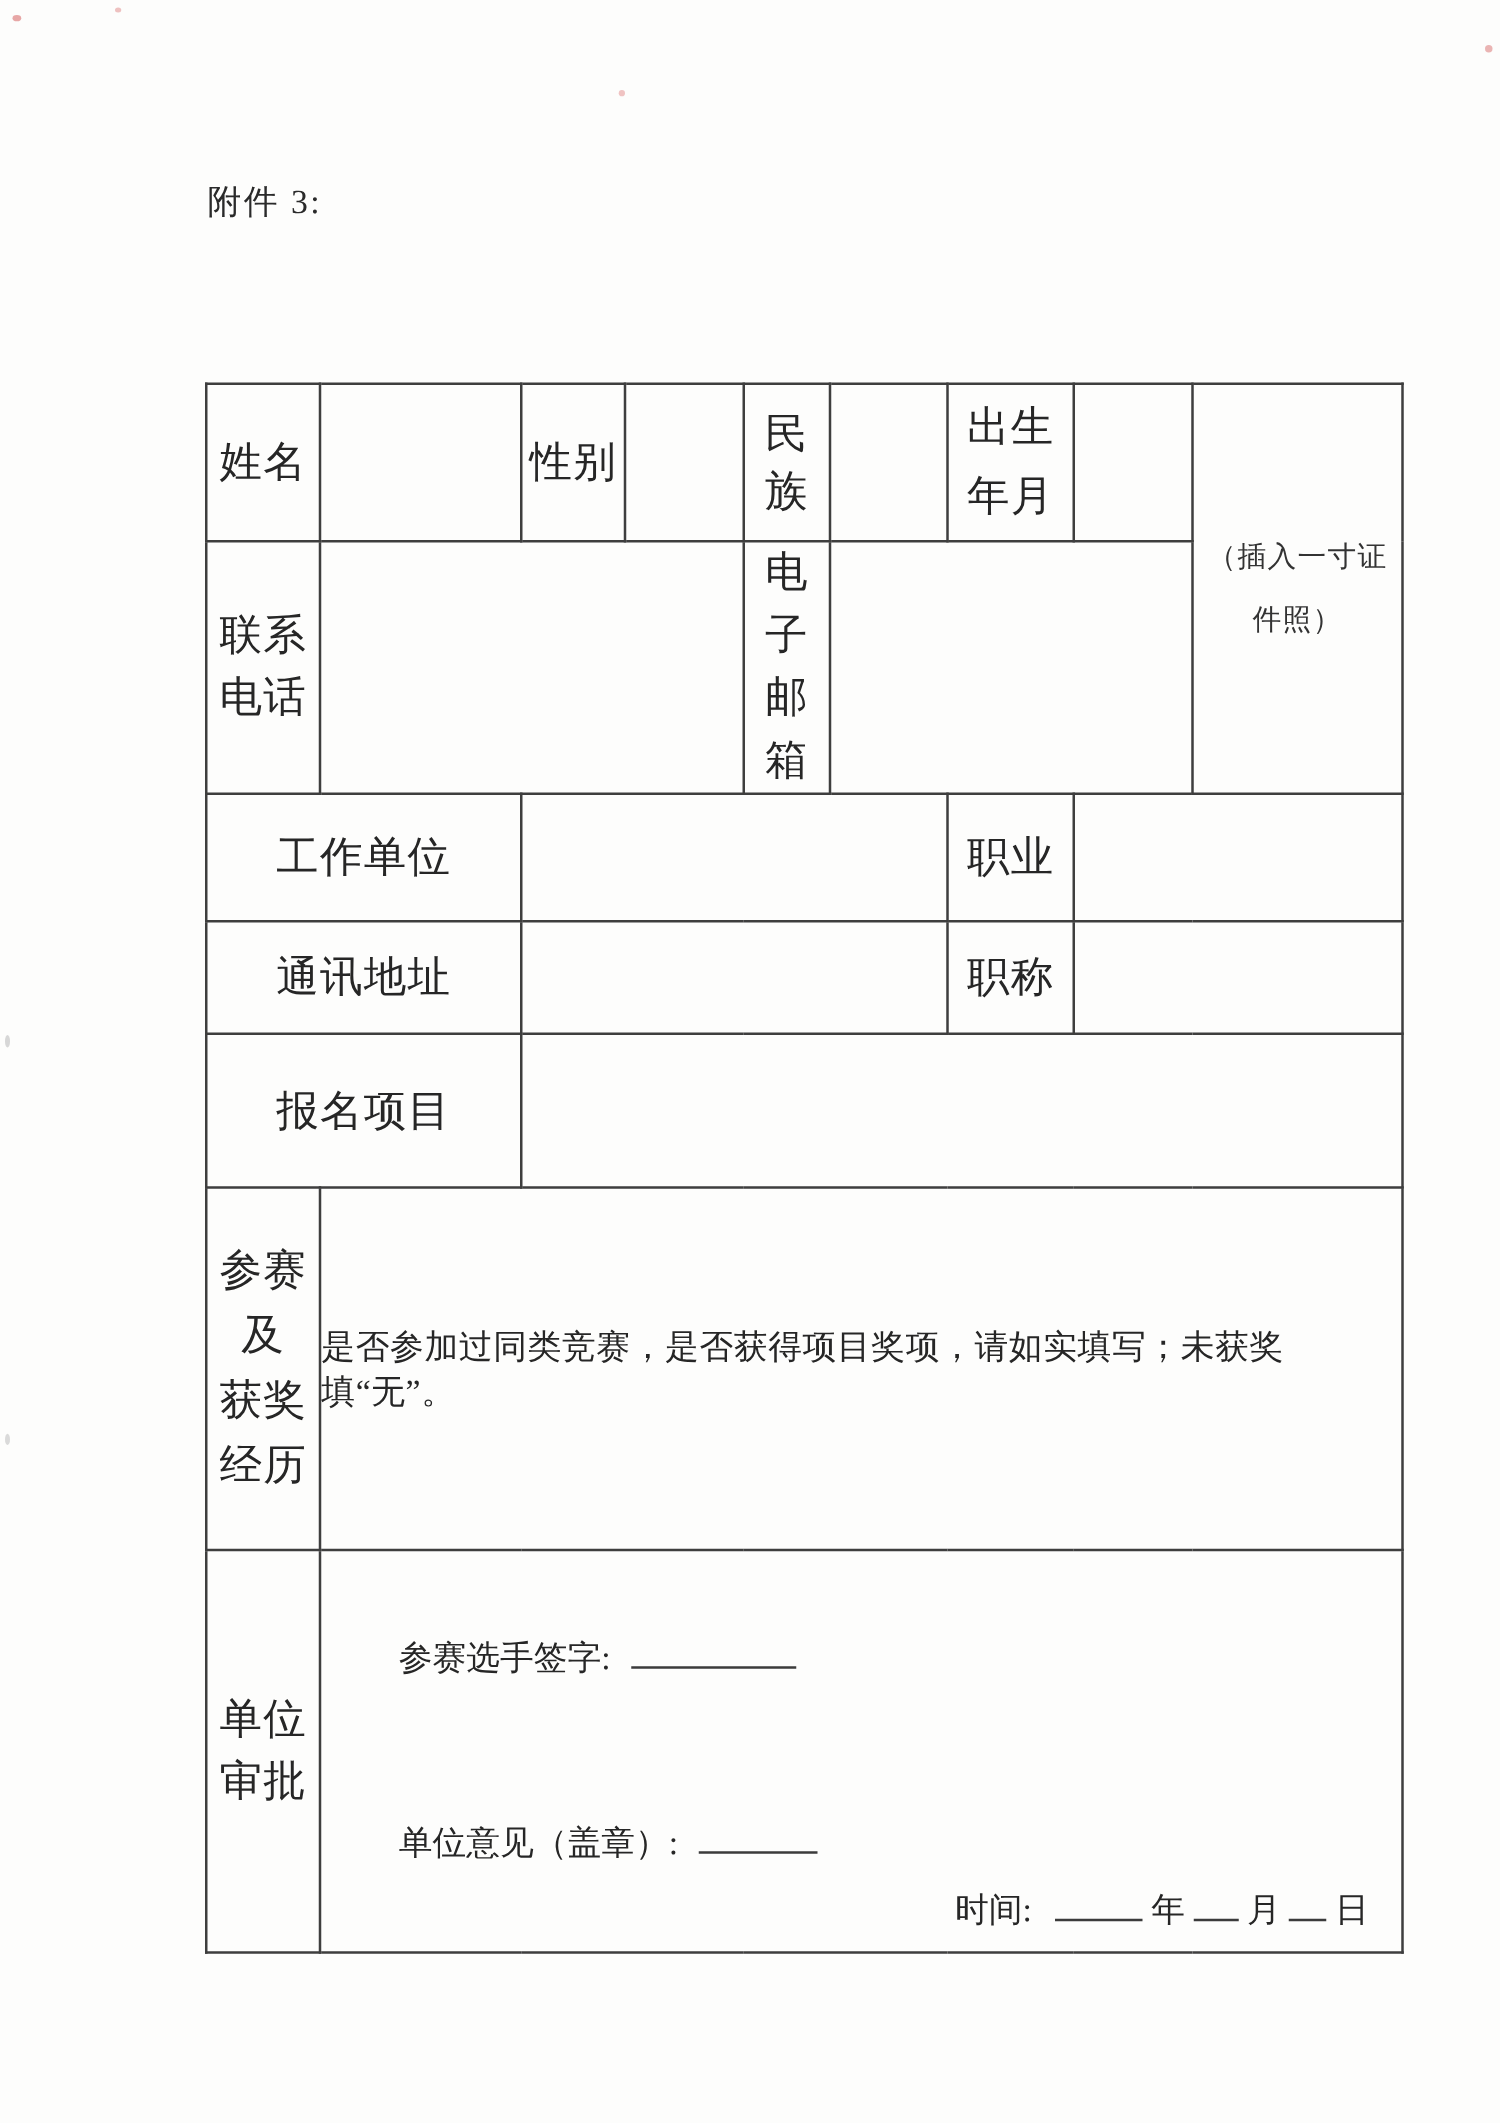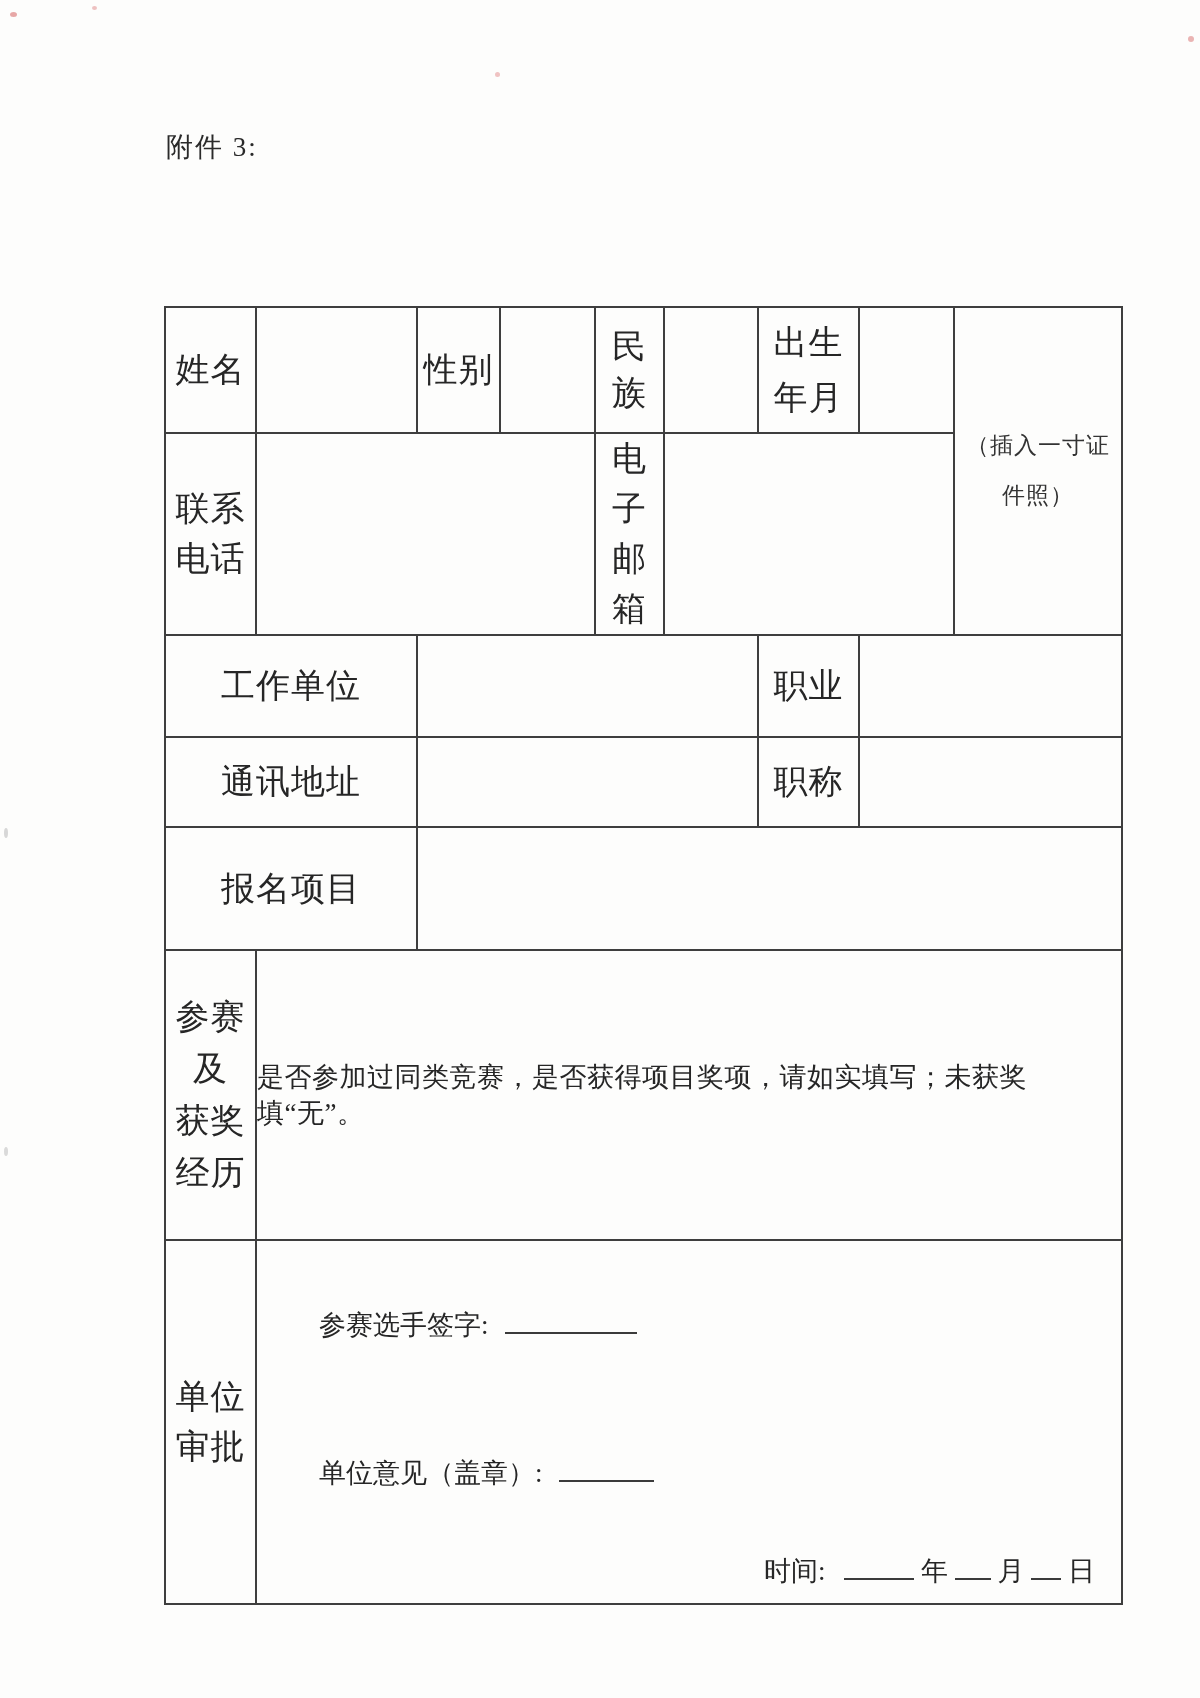--- a/index.html
+++ b/index.html
@@ -3,21 +3,21 @@
 <meta charset="utf-8">
 <style>
   html,body { margin:0; padding:0; background:#ffffff; }
   .page {
     position:relative; width:1200px; height:1698px;
     background:#fdfdfc; overflow:hidden;
     font-family:"Liberation Serif", serif; color:#222;
   }
   
   .attachment {
-    position:absolute; left:166px; top:129px;
+    position:absolute; left:166px; top:143px;
     font-size:27px; letter-spacing:2px; color:#2a2a2a;
   }
   .doc-title {
     position:absolute; left:25px; top:186px; width:1150px;
     text-align:center; font-weight:bold; color:#111;
     font-size:37px; line-height:54px; letter-spacing:1px;
   }
   
   table.form {
     position:absolute; left:164px; top:306px;
@@ -28,21 +28,21 @@
   .ln { display:block; text-align:center; }
   .l50 .ln { line-height:50px; }
   .l55 .ln { line-height:55px; }
   .photo-cell { text-align:center; font-size:23px; color:#333; letter-spacing:1px; }
   .photo-cell .ln { line-height:50px; }
   .note-cell {
     font-size:27px; color:#262626; padding-left:5px; letter-spacing:0.5px;
   }
   .exp-lbl .ln { line-height:52px; }
   .approve-content {
-    height:362px; display:flex; flex-direction:column; align-items:stretch;
+    height:318px; display:flex; flex-direction:column; align-items:stretch;
     font-size:27px; color:#262626;
   }
   .sig-line { padding-left:62px; padding-top:66px; line-height:36px; }
   .seal-line { padding-left:62px; margin-top:112px; line-height:36px; }
   .time-line { margin-top:auto; text-align:right; padding-right:26px; padding-bottom:14px; line-height:36px; }
   .u { display:inline-block; border-bottom:2px solid #3b3b3b; height:24px; }
   .u132 { width:132px; margin-left:10px; }
   .u95  { width:95px;  margin-left:10px; }
   .u70  { width:70px;  margin-left:12px; }
   .u36  { width:36px; }

